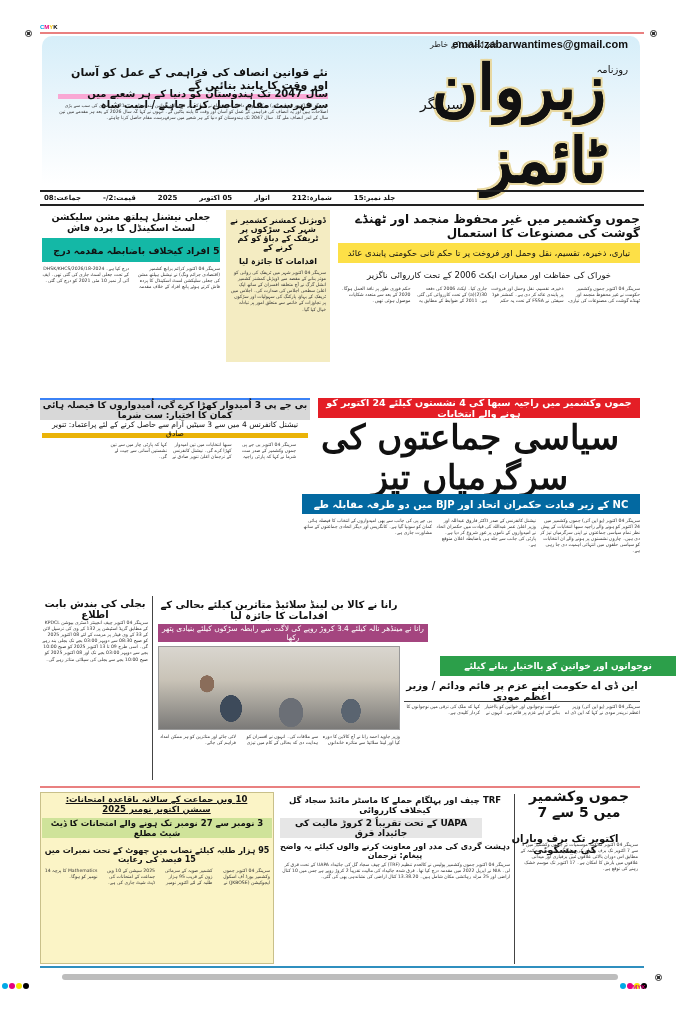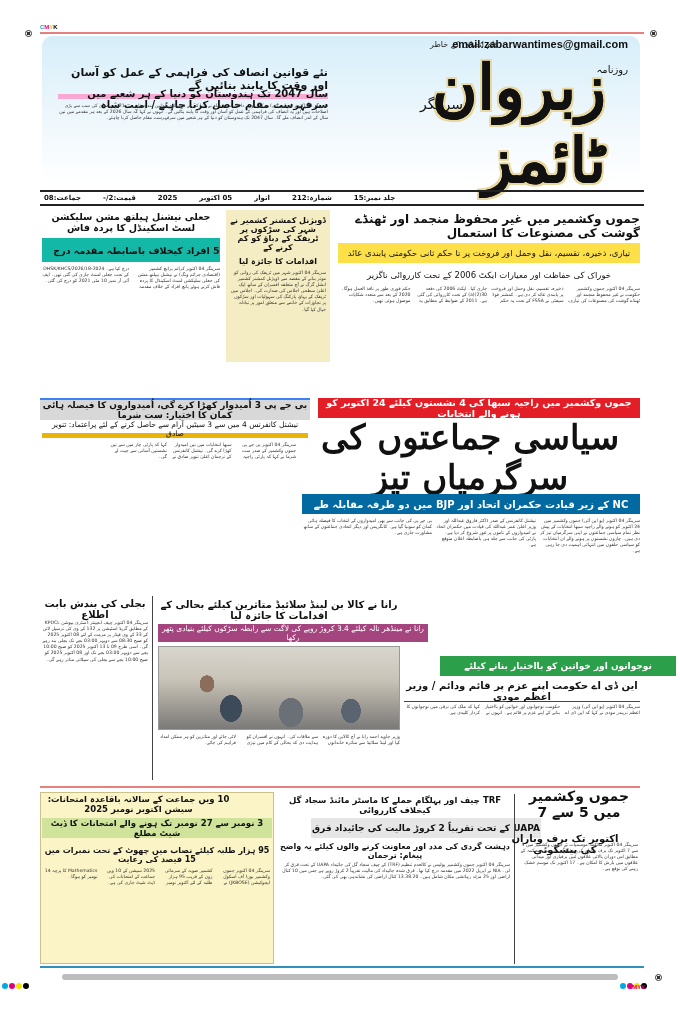--- a/index.html
+++ b/index.html
@@ -121,27 +121,27 @@
 <div class="abs photo" style="left:158px;top:646px;width:242px;height:84px;"></div>
 <div class="abs bodytext rtl" style="left:158px;top:734px;width:242px;height:42px;column-count:3;column-gap:4px;">وزیر جاوید احمد رانا نے آج کالابن کا دورہ کیا اور لینڈ سلائیڈ سے متاثرہ خاندانوں سے ملاقات کی۔ انہوں نے افسران کو ہدایت دی کہ بحالی کے کام میں تیزی لائی جائے اور متاثرین کو ہر ممکن امداد فراہم کی جائے۔</div>
 
 <div class="abs green center rtl" style="left:404px;top:656px;width:236px;height:20px;font-size:9px;font-weight:bold;margin-left:36px;">نوجوانوں اور خواتین کو بااختیار بنانے کیلئے</div>
 <div class="abs rtl hl center" style="left:404px;top:680px;width:236px;height:22px;font-size:10px;border-bottom:1px solid #444;">این ڈی اے حکومت اپنے عزم پر قائم ودائم / وزیر اعظم مودی</div>
 <div class="abs bodytext rtl" style="left:404px;top:704px;width:236px;height:74px;column-count:3;column-gap:4px;">سرینگر 04 اکتوبر (یو این آئی) وزیر اعظم نریندر مودی نے کہا کہ این ڈی اے حکومت نوجوانوں اور خواتین کو بااختیار بنانے کے اپنے عزم پر قائم ہے۔ انہوں نے کہا کہ ملک کی ترقی میں نوجوانوں کا کردار کلیدی ہے۔</div>
 
 <div class="abs" style="left:40px;top:786px;width:600px;height:2px;background:#e98080;"></div>
 
 <div class="abs lyellow" style="left:40px;top:792px;width:234px;height:172px;border:1px solid #c9c08a;"></div>
-<div class="abs rtl hl center" style="left:40px;top:794px;width:197px;height:20px;font-size:8.5px;">10 ویں جماعت کے سالانہ باقاعدہ امتحانات: سیشن اکتوبر نومبر 2025</div>
+<div class="abs rtl hl center" style="left:58px;top:794px;width:197px;height:20px;font-size:8.5px;text-decoration:underline;">10 ویں جماعت کے سالانہ باقاعدہ امتحانات: سیشن اکتوبر نومبر 2025</div>
 <div class="abs lgreen center rtl" style="left:42px;top:818px;width:230px;height:20px;font-size:8.5px;font-weight:bold;">3 نومبر سے 27 نومبر تک ہونے والے امتحانات کا ڈیٹ شیٹ مطلع</div>
 <div class="abs rtl hl center" style="left:42px;top:846px;width:230px;height:18px;font-size:8px;">95 ہزار طلبہ کیلئے نصاب میں چھوٹ کے تحت نمبرات میں 15 فیصد کی رعایت</div>
 <div class="abs bodytext rtl" style="left:44px;top:868px;width:226px;height:92px;column-count:4;column-gap:4px;">سرینگر 04 اکتوبر جموں وکشمیر بورڈ آف اسکول ایجوکیشن (JKBOSE) نے کشمیر صوبہ کے سرمائی زون کے قریب 95 ہزار طلبہ کے لئے اکتوبر نومبر 2025 سیشن کے 10 ویں جماعت کے امتحانات کی ڈیٹ شیٹ جاری کی ہے۔ Mathematics کا پرچہ 14 نومبر کو ہوگا۔</div>
 
 <div class="abs rtl hl center" style="left:278px;top:794px;width:234px;height:22px;font-size:8.5px;">TRF چیف اور پہلگام حملے کا ماسٹر مائنڈ سجاد گل کیخلاف کارروائی</div>
-<div class="abs lgrey center rtl" style="left:280px;top:818px;width:230px;height:20px;font-size:9px;font-weight:bold;margin-left:31px;">UAPA کے تحت تقریباً 2 کروڑ مالیت کی جائیداد قرق</div>
+<div class="abs lgrey center rtl" style="left:280px;top:818px;width:202px;height:20px;font-size:9px;font-weight:bold;">UAPA کے تحت تقریباً 2 کروڑ مالیت کی جائیداد قرق</div>
 <div class="abs rtl hl center" style="left:280px;top:842px;width:230px;height:18px;font-size:8px;">دہشت گردی کی مدد اور معاونت کرنے والوں کیلئے یہ واضح پیغام: ترجمان</div>
 <div class="abs bodytext rtl" style="left:280px;top:862px;width:230px;height:100px;">سرینگر 04 اکتوبر جموں وکشمیر پولیس نے کالعدم تنظیم (TRF) کے چیف سجاد گل کی جائیداد UAPA کے تحت قرق کر لی۔ NIA نے اپریل 2022 میں مقدمہ درج کیا تھا۔ قرق شدہ جائیداد کی مالیت تقریباً 2 کروڑ روپے ہے جس میں 10 کنال اراضی اور 25 مرلہ رہائشی مکان شامل ہیں۔ 13.38.20 کنال اراضی کی نشاندہی بھی کی گئی۔</div>
 <div class="abs col-rule" style="left:514px;top:794px;height:170px;"></div>
 
 <div class="abs rtl hl center" style="left:518px;top:794px;width:122px;height:20px;font-size:14px;">جموں وکشمیر میں 5 سے 7</div>
 <div class="abs rtl hl center" style="left:504px;top:818px;width:122px;height:20px;font-size:10px;margin-top:16px;">اکتوبر تک برف وباراں کی پیشگوئی</div>
 <div class="abs bodytext rtl" style="left:520px;top:842px;width:118px;height:120px;">سرینگر 04 اکتوبر محکمہ موسمیات نے جموں وکشمیر میں 5 سے 7 اکتوبر تک برف وباراں کی پیشگوئی کی ہے۔ محکمہ کے مطابق اس دوران بالائی علاقوں میں برفباری اور میدانی علاقوں میں بارش کا امکان ہے۔ 17 اکتوبر تک موسم خشک رہنے کی توقع ہے۔</div>
 
 <div class="abs" style="left:40px;top:966px;width:604px;height:2px;background:#2f8fbf;"></div>
 

